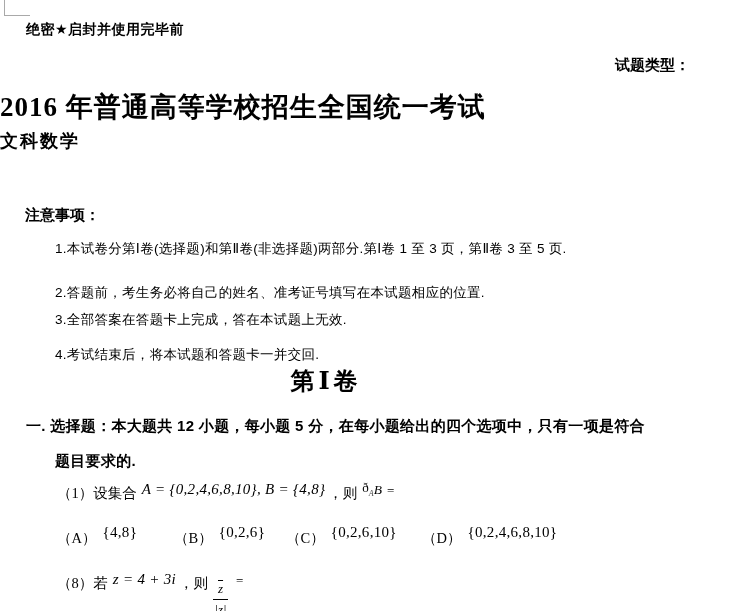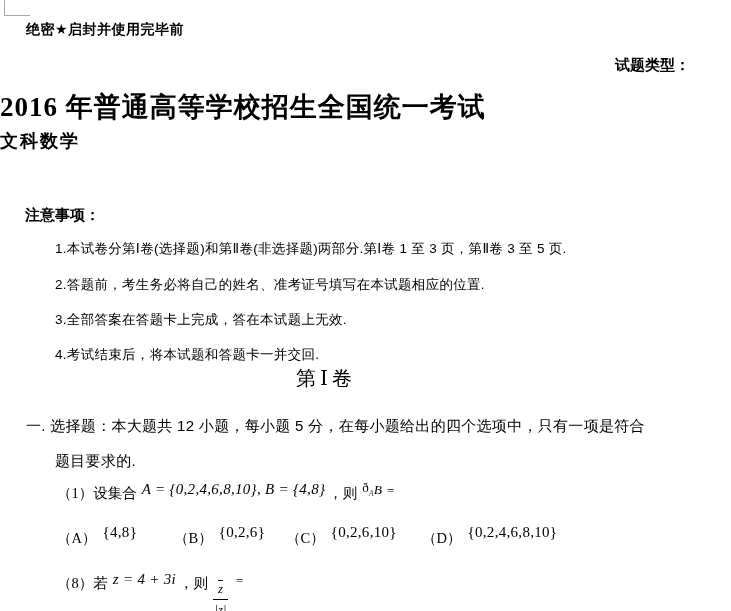--- a/index.html
+++ b/index.html
@@ -33,29 +33,29 @@
   .notice-heading {
     position:absolute; left:25px; top:206px;
     font-family:"Liberation Sans","DejaVu Sans",sans-serif;
     font-weight:bold; font-size:15px;
   }
   .notice-item {
     position:absolute; left:55px;
     font-family:"Liberation Sans","DejaVu Sans",sans-serif;
     font-size:13.5px; letter-spacing:0.3px;
   }
-  .ni-0 { top:240px; } .ni-1 { top:276px; } .ni-2 { top:311px; } .ni-3 { top:346px; }
+  .ni-0 { top:240px; } .ni-1 { top:284px; } .ni-2 { top:311px; } .ni-3 { top:346px; }
   .section-heading {
     position:absolute; left:0; top:365px; width:652px;
-    text-align:center; font-weight:normal; font-size:20px; letter-spacing:4px;
+    text-align:center; font-weight:bold; font-size:24px; letter-spacing:4px;
   }
   .intro-line {
     position:absolute;
     font-family:"Liberation Sans","DejaVu Sans",sans-serif;
-    font-weight:normal; font-size:15px; letter-spacing:0.3px;
+    font-weight:bold; font-size:15px; letter-spacing:0.3px;
   }
   .intro-1 { left:26px; top:417px; }
   .intro-2 { left:55px; top:452px; }
   .q-line { position:absolute; left:57px; font-size:14.5px; white-space:nowrap; }
   .q1 { top:484px; }
   .q2 { top:574px; }
   .math {
     font-style:italic; font-size:15px;
     position:relative; top:-4px; margin:0 3px 0 5px;
     letter-spacing:0.3px;

